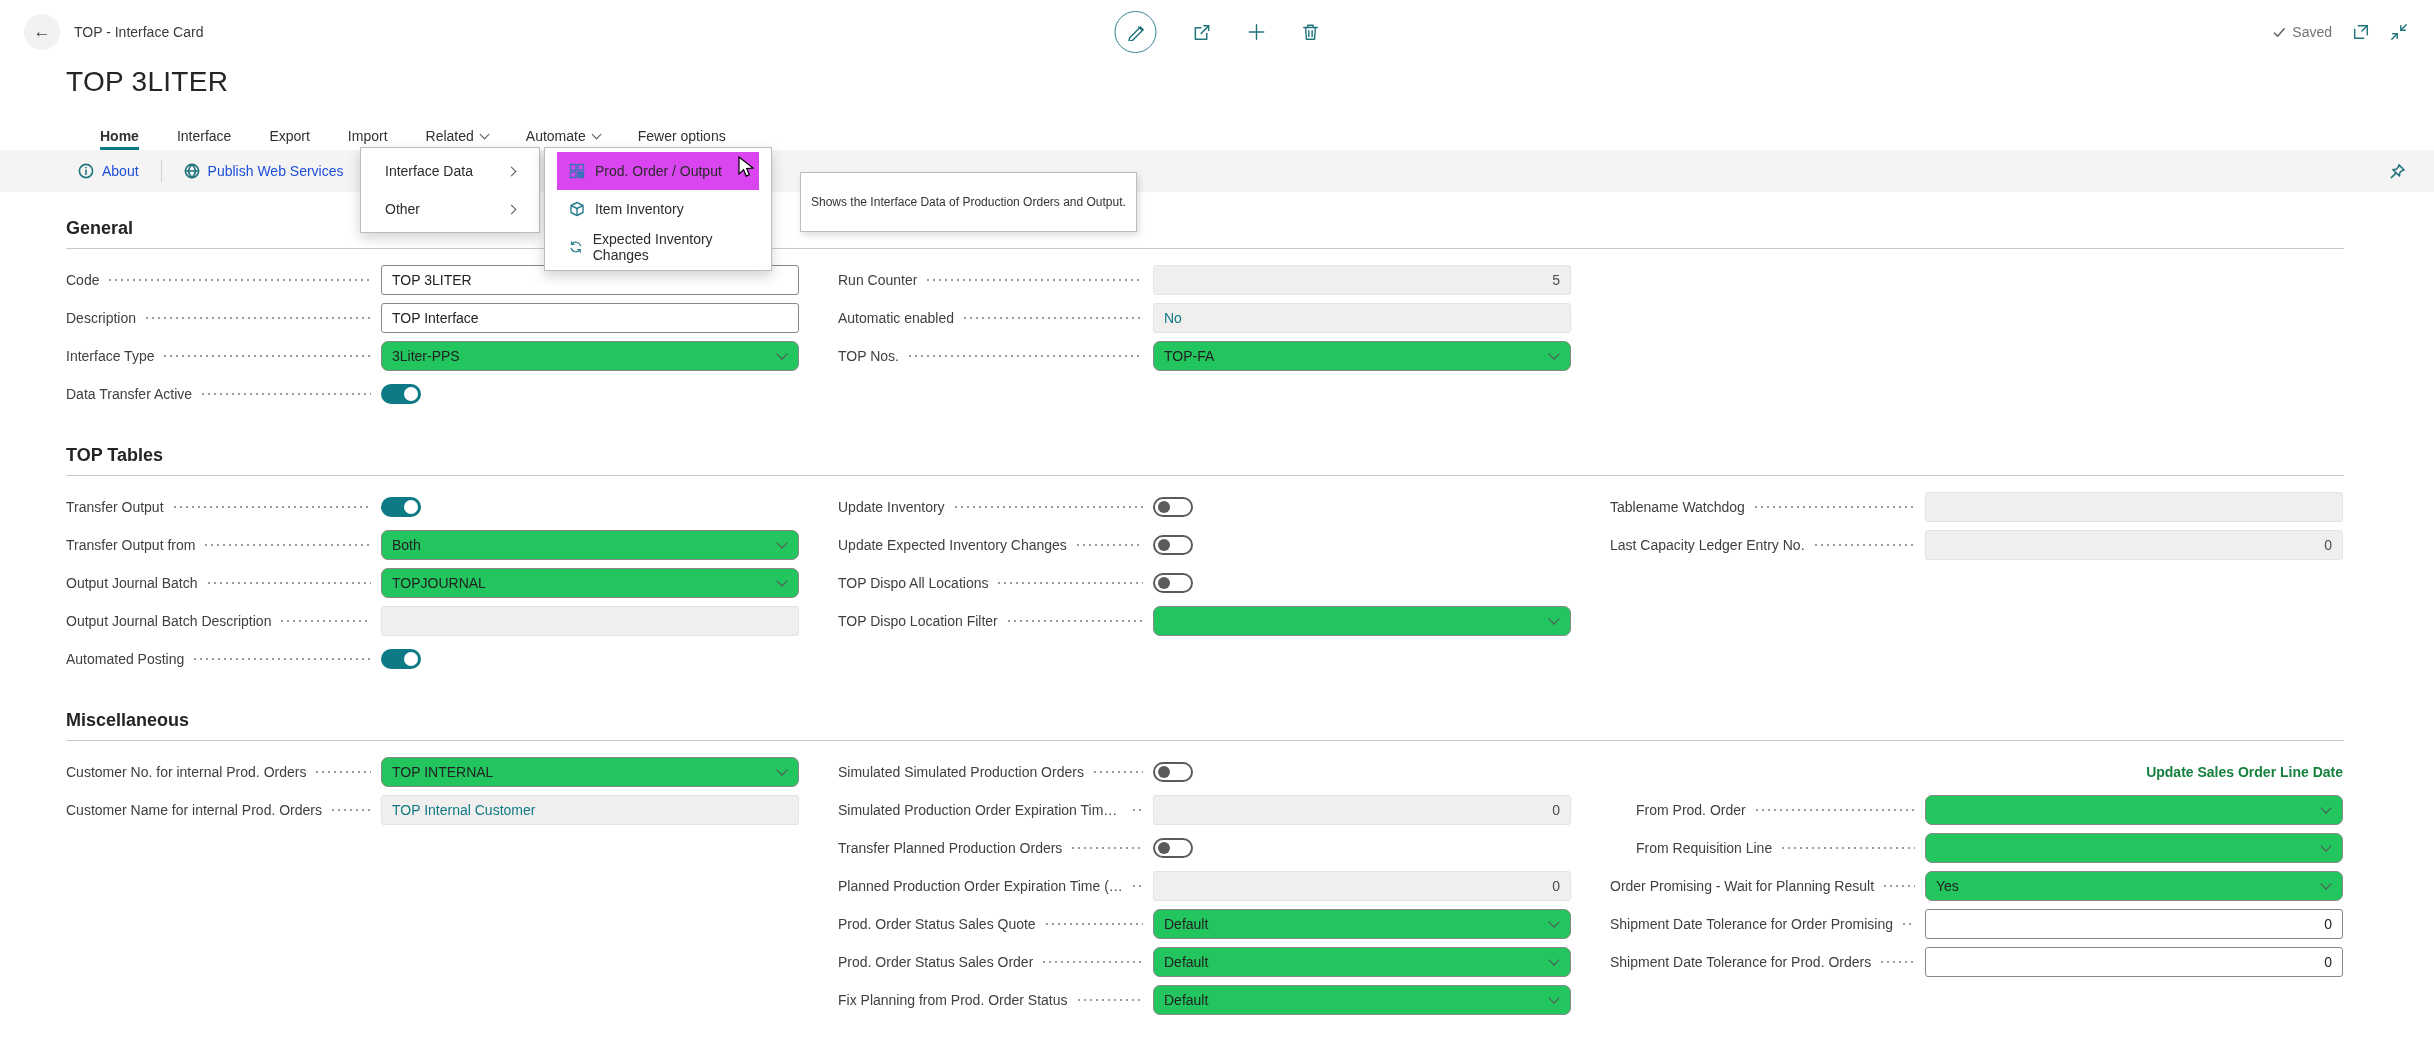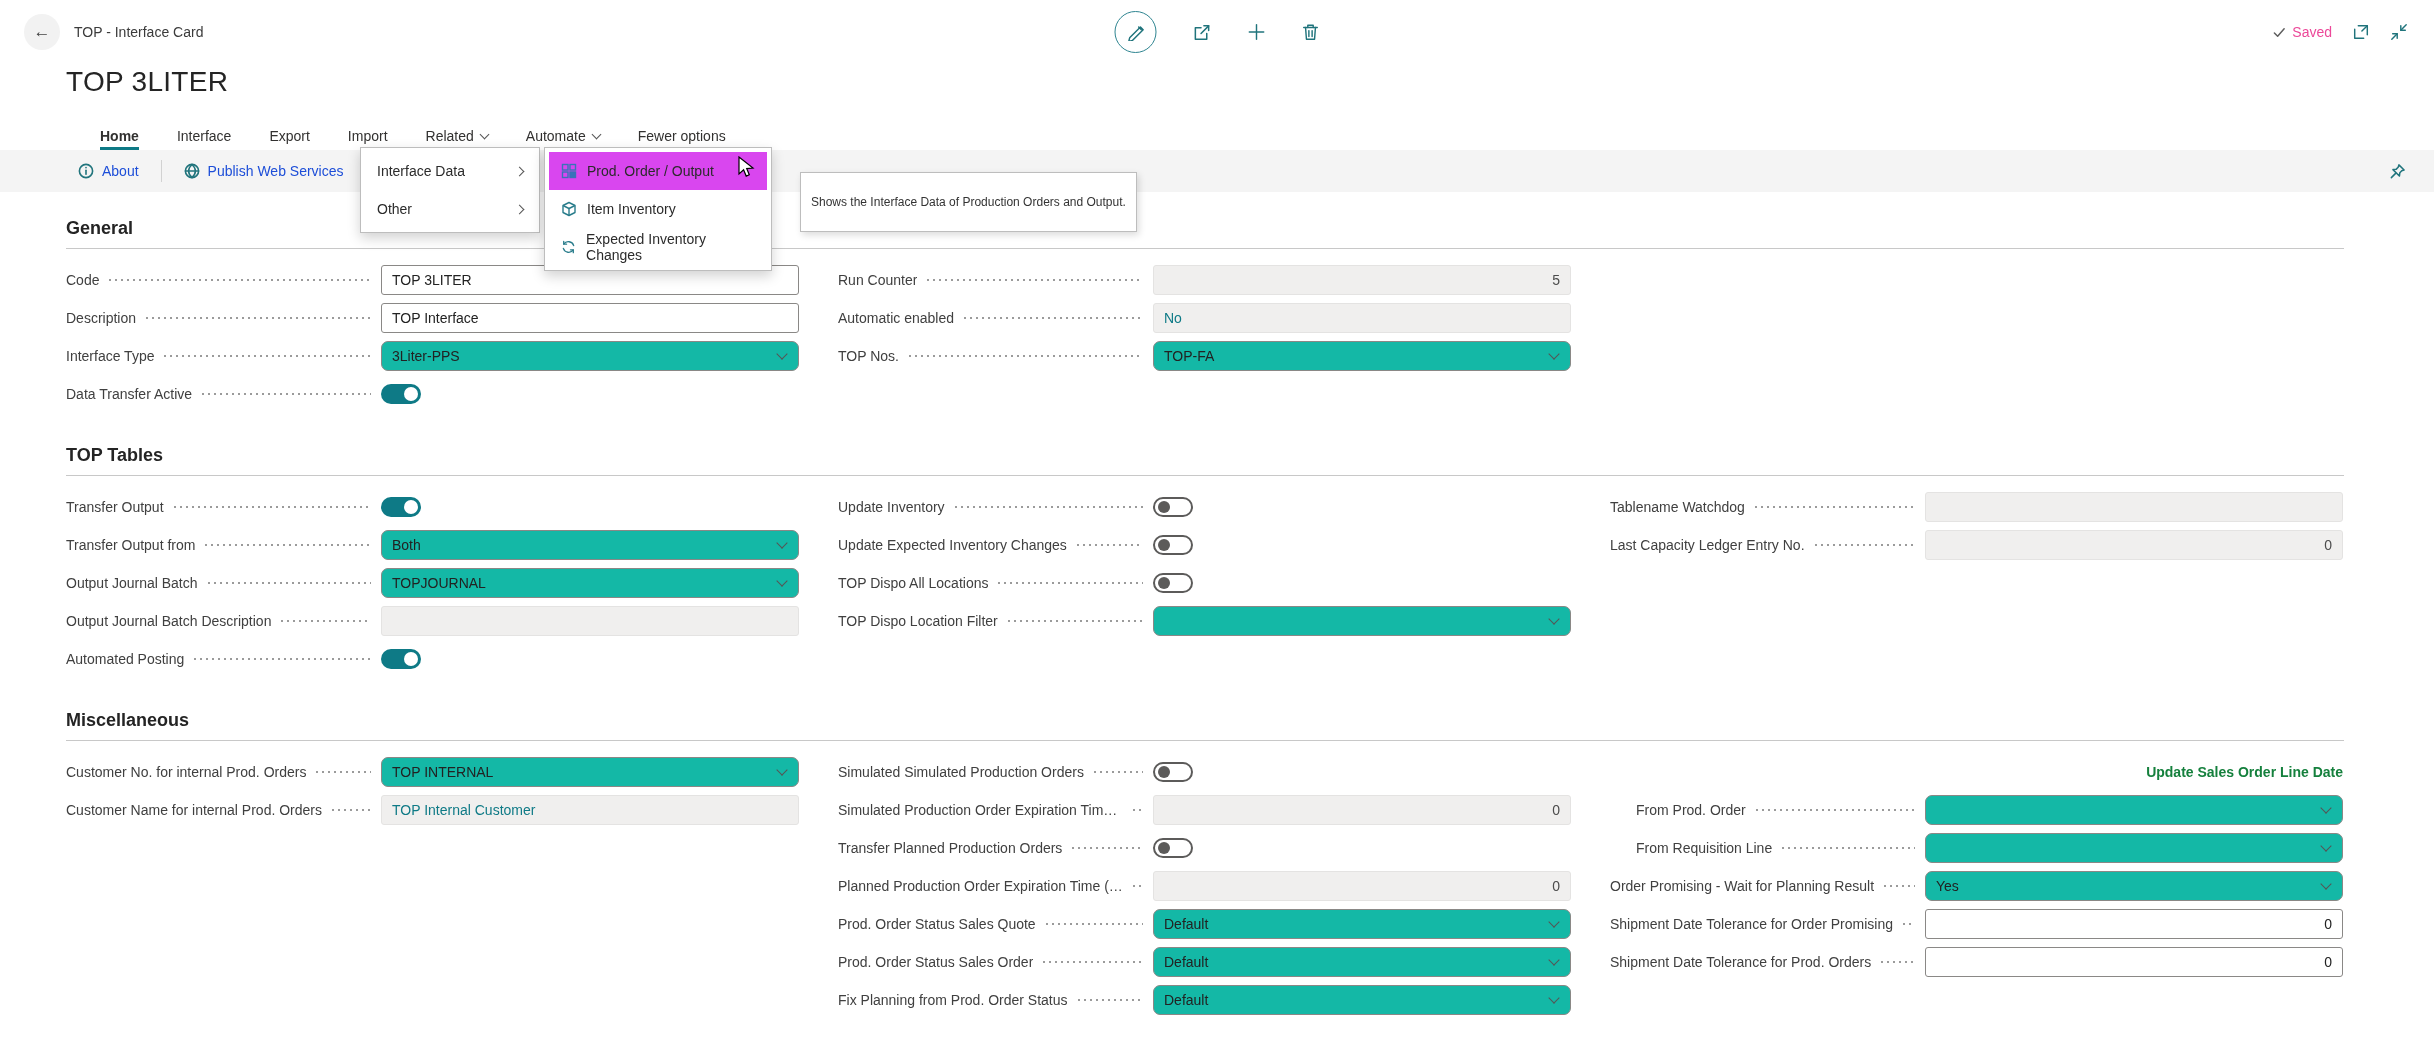--- a/index.html
+++ b/index.html
@@ -12,21 +12,21 @@
   
   .topbar { position:relative; height:64px; background:#fff; }
   .tb-left  { position:absolute; left:24px; top:0; height:100%; display:flex; align-items:center; gap:14px; }
   .tb-center{ position:absolute; left:50%; top:0; transform:translateX(-50%); height:100%; display:flex; align-items:center; gap:36px; }
   .tb-right { position:absolute; right:26px; top:0; height:100%; display:flex; align-items:center; gap:20px; }
   .backbtn { width:36px; height:36px; border-radius:50%; background:#f2f2f2; border:none; display:flex; align-items:center; justify-content:center; font-size:17px; color:#444; cursor:pointer; }
   .crumb { font-size:14px; color:#3b3b3b; cursor:pointer; }
   .iconbtn { border:none; background:transparent; padding:0; display:flex; align-items:center; justify-content:center; cursor:pointer; }
   .iconbtn.circled { width:42px; height:42px; border-radius:50%; border:1.6px solid #2f8591; }
   .svgicon { stroke:#20747c; fill:none; stroke-width:1.6; stroke-linecap:round; stroke-linejoin:round; }
-  .saved { display:flex; align-items:center; gap:6px; font-size:14px; color:#ec4899; }
+  .saved { display:flex; align-items:center; gap:6px; font-size:14px; color:#737373; }
 
   
   .titlebar { padding:2px 0 0 66px; height:46px; }
   .titlebar h1 { margin:0; font-size:28px; font-weight:400; color:#242424; letter-spacing:.3px; }
 
   
   .tabs { display:flex; align-items:center; gap:38px; padding:12px 0 0 100px; height:40px; font-size:14px; color:#323130; }
   .tab { display:flex; align-items:center; gap:7px; height:100%; position:relative; cursor:pointer; white-space:nowrap; }
   .tab.active { font-weight:700; }
   .tab.active::after { content:""; position:absolute; left:0; right:0; bottom:0; height:3px; background:#0e7a86; }
@@ -46,34 +46,34 @@
   .frow { display:flex; align-items:center; height:38px;justify-content:flex-end; }
   .lbl { font-size:14px; color:#404040; white-space:nowrap; overflow:hidden; text-overflow:ellipsis; flex:0 1 auto; }
   .lbl.bold { font-weight:700; color:#15803d; }
   .frow.indent .lbl { padding-left:26px; }
   .leader { flex:1 1 12px; min-width:12px; align-self:stretch; margin:0 10px 0 8px;
     background-image:radial-gradient(circle, #9b9b9b 1.05px, transparent 1.3px);
     background-size:6px 6px; background-repeat:repeat-x; background-position:0 center; }
   .ctl { width:418px; flex:0 0 418px; }
   .input { width:418px; height:30px; border:1px solid #8a8886; border-radius:3px; font-size:14px; padding:0 10px; color:#222; font-family:"Liberation Sans",sans-serif; background:#fff; }
   .input.num { text-align:right; }
-  .selectbox { height:30px; border:1px solid #8a8886; border-radius:7px; background:#14b8a6; display:flex; align-items:center; justify-content:space-between; padding:0 12px 0 10px; font-size:14px; color:#222; cursor:pointer; }
+  .selectbox { height:30px; border:1px solid #8a8886; border-radius:7px; background:#22c55e; display:flex; align-items:center; justify-content:space-between; padding:0 12px 0 10px; font-size:14px; color:#222; cursor:pointer; }
   .chev { width:8px; height:8px; border-right:1.5px solid #555; border-bottom:1.5px solid #555; transform:rotate(45deg); margin-top:-4px; flex:0 0 auto; }
   .disabledbox { height:30px; background:#f0efee; border:1px solid #e4e3e2; border-radius:3px; display:flex; align-items:center; padding:0 10px; font-size:14px; color:#555; }
   .disabledbox.num { justify-content:flex-end; color:#4c4c4c; }
   .disabledbox.teal { color:#0e7a86; }
   .togglewrap { display:flex; align-items:center; }
   .toggle { width:40px; height:20px; border-radius:10px; position:relative; cursor:pointer; }
   .toggle.on { background:#0e7a86; }
   .toggle.on::after { content:""; position:absolute; top:3px; right:3px; width:14px; height:14px; border-radius:50%; background:#fff; }
   .toggle.off { background:#fff; border:2px solid #5c5b5a; }
   .toggle.off::after { content:""; position:absolute; top:2px; left:3px; width:12px; height:12px; border-radius:50%; background:#5c5b5a; }
 
   
-  .menu { position:absolute; background:#fff; border:1px solid #bdbdbd; box-shadow:0 5px 12px rgba(0,0,0,.18); padding:4px 4px; z-index:50; }
+  .menu { position:absolute; background:#fff; border:1px solid #bdbdbd; box-shadow:0 5px 12px rgba(0,0,0,.18); padding:4px 12px; z-index:50; }
   .menu1 { left:360px; top:147px; width:180px; }
   .menu2 { left:544px; top:147px; width:228px; }
   .mitem { height:38px; display:flex; align-items:center; gap:10px; padding:0 12px; font-size:14px; color:#2b2b2b; cursor:pointer; }
   .mitem.hl { background:#d946ef; }
   .chev-r { width:7px; height:7px; border-right:1.4px solid #555; border-top:1.4px solid #555; transform:rotate(45deg); margin-left:auto; }
   .tooltip { position:absolute; left:800px; top:172px; z-index:60; background:#fff; border:1px solid #bdbdbd; box-shadow:2px 3px 7px rgba(0,0,0,.14); padding:22px 10px; font-size:12px; color:#333; white-space:nowrap; }
   .cursor { position:absolute; left:737px; top:156px; z-index:70; }
 </style>
 </head>
 <body>

